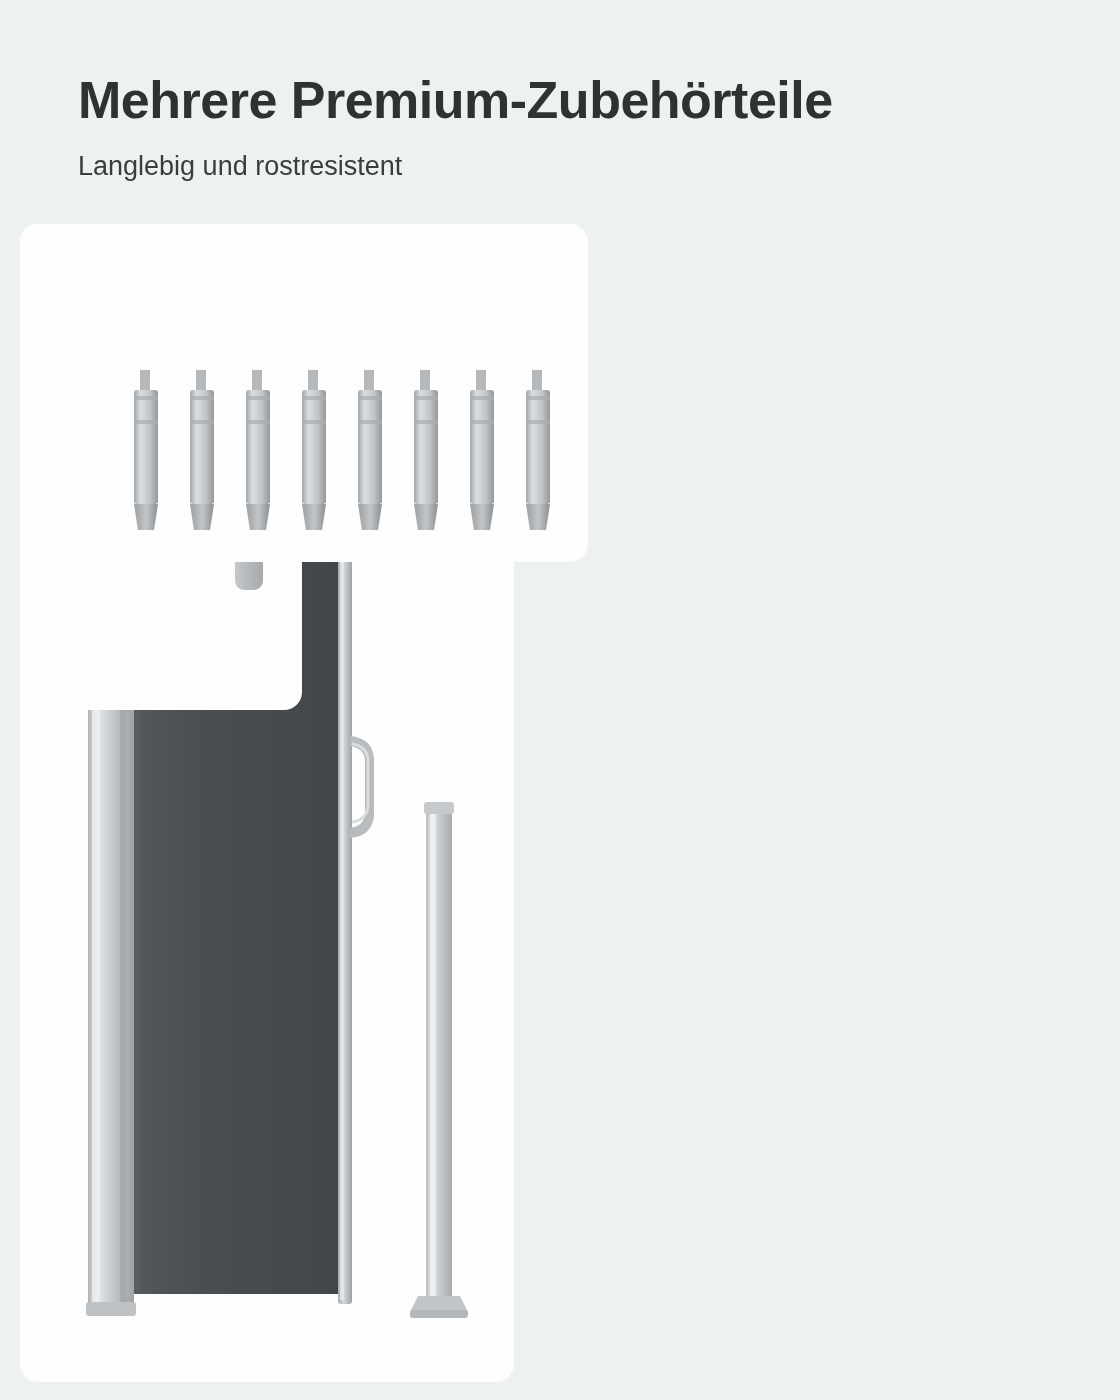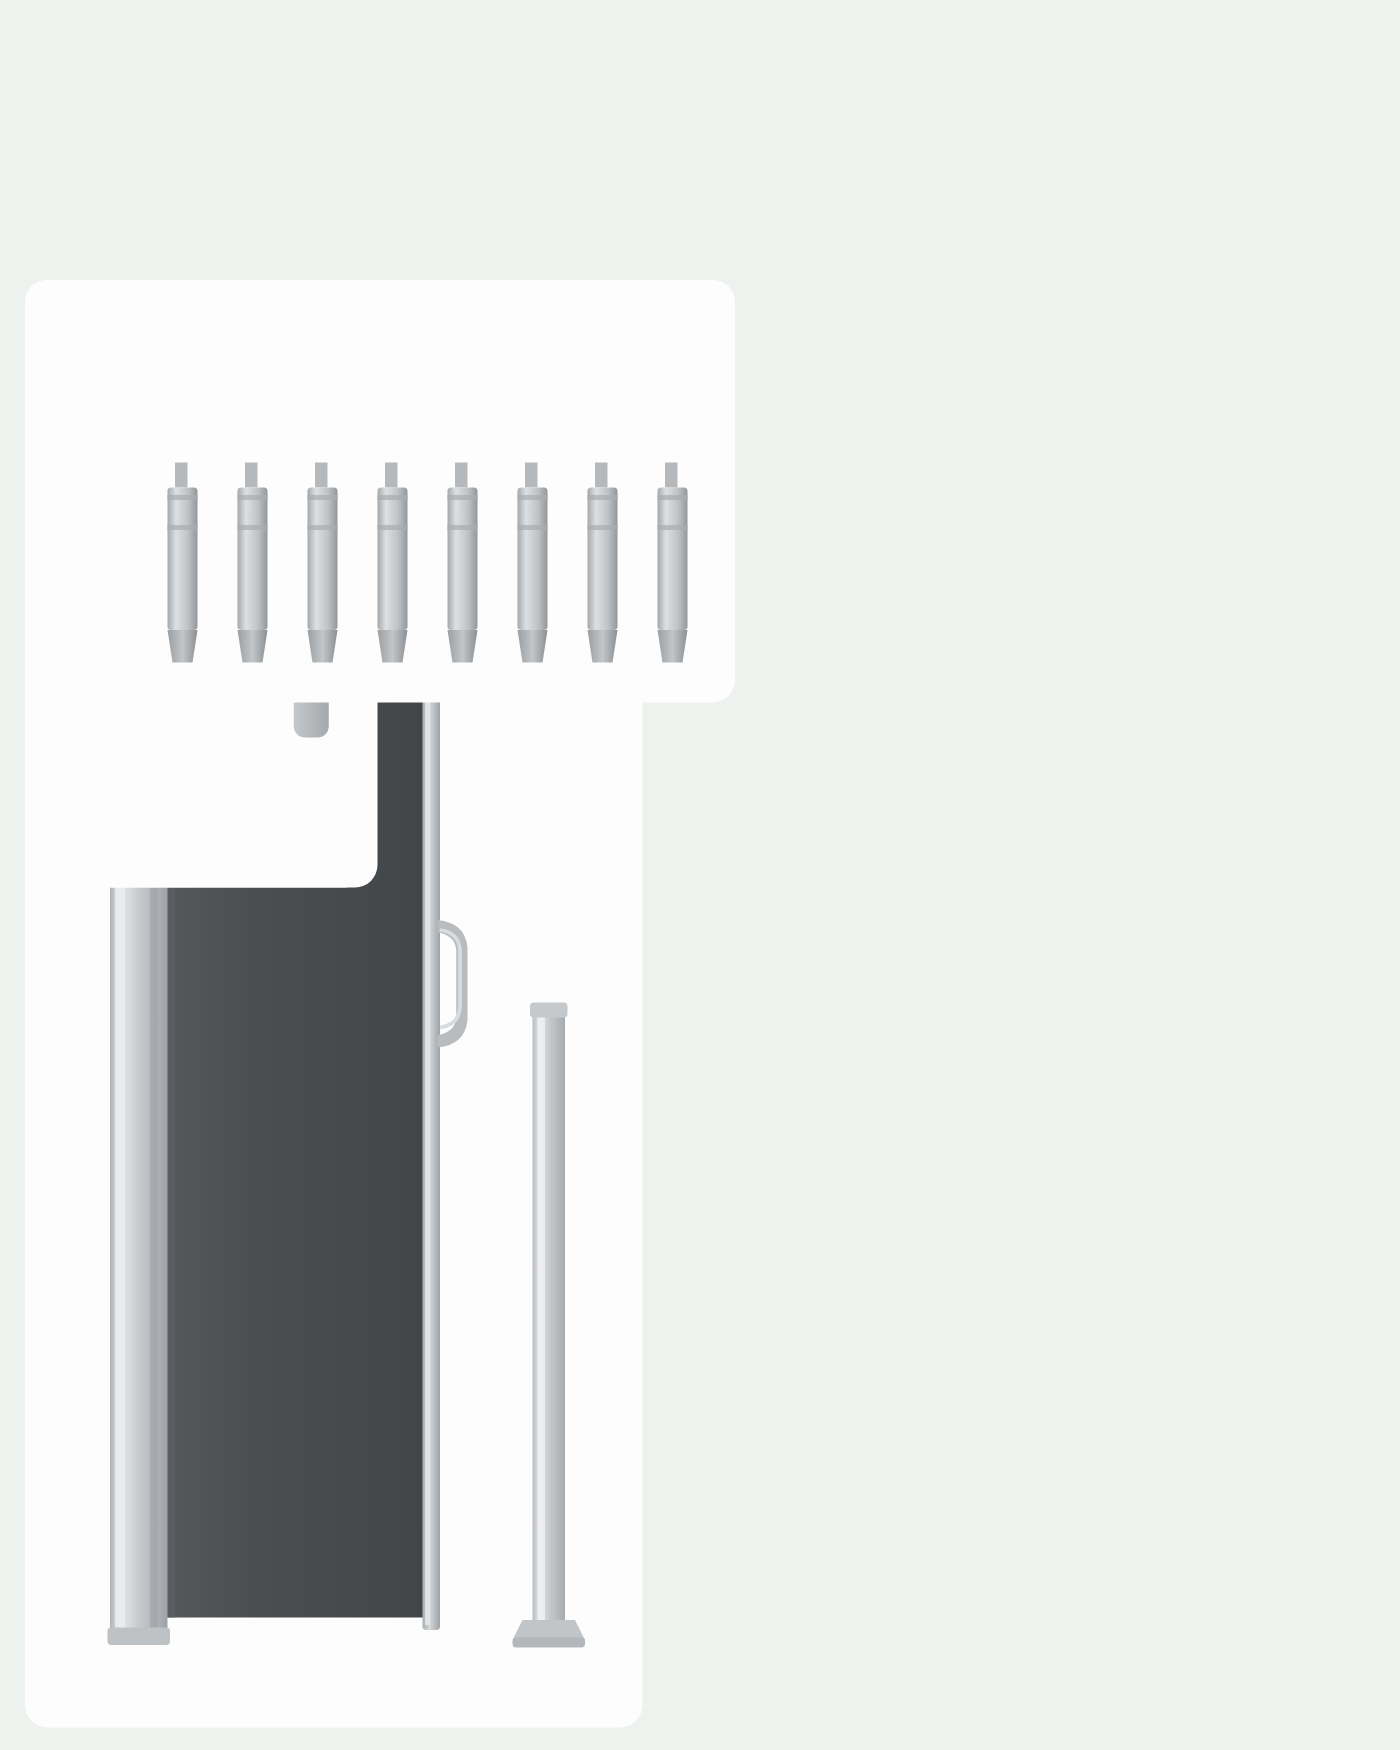--- a/index.html
+++ b/index.html
@@ -65,20 +65,24 @@
   .card-wrench  { height: 486px; }
 
   svg { display: block; }
   .svg-fill { position: absolute; left: 0; top: 0; width: 100%; height: 100%; }
 </style>
 </head>
 <body>
 
 <div class="page">
 
+  <div class="header">
+    <h1 class="title">Mehrere Premium-Zubehörteile</h1>
+    <p class="subtitle">Langlebig und rostresistent</p>
+  </div>
 
   <div class="grid">
 
     <div class="card card-main">
       <svg class="svg-fill" viewBox="0 0 494 1158">
         <defs>
           <linearGradient id="gPost" x1="0" y1="0" x2="1" y2="0">
             <stop offset="0%" stop-color="#b9bcbf"></stop>
             <stop offset="22%" stop-color="#e2e4e6"></stop>
             <stop offset="55%" stop-color="#c5c8cb"></stop>

